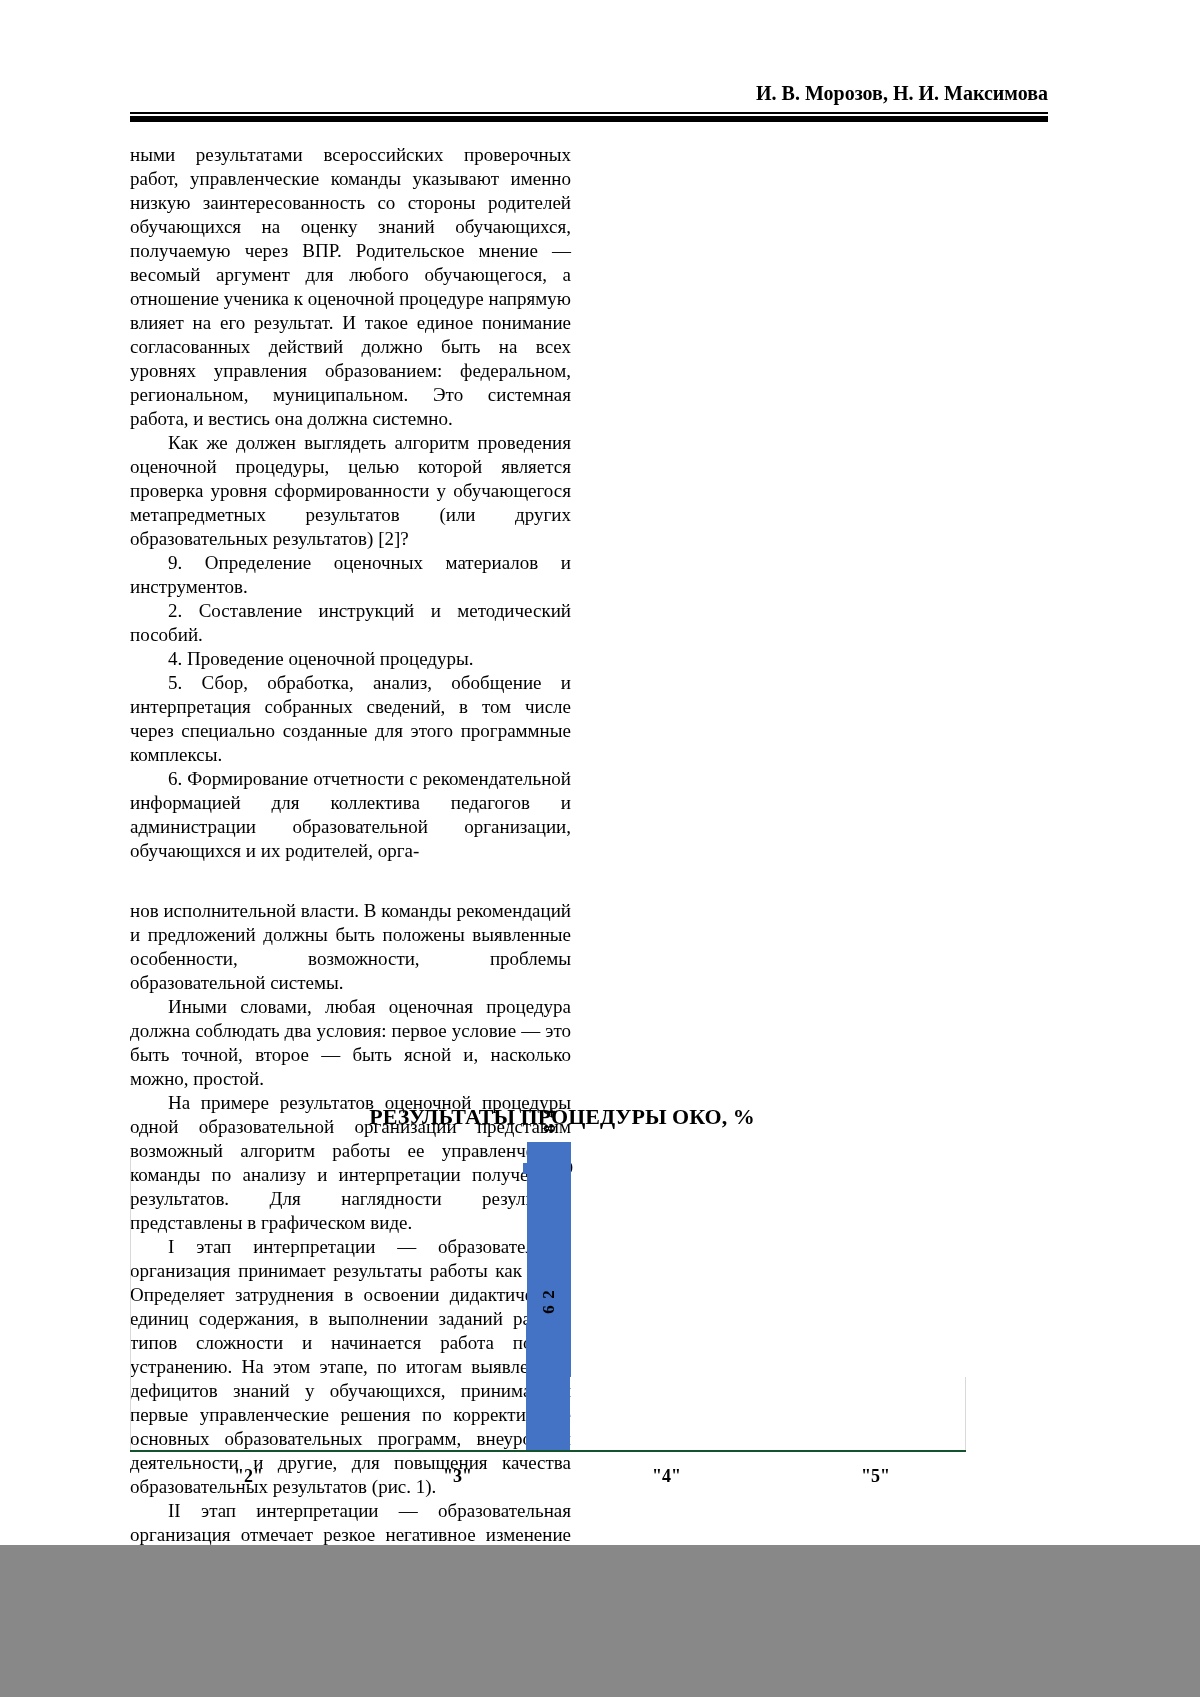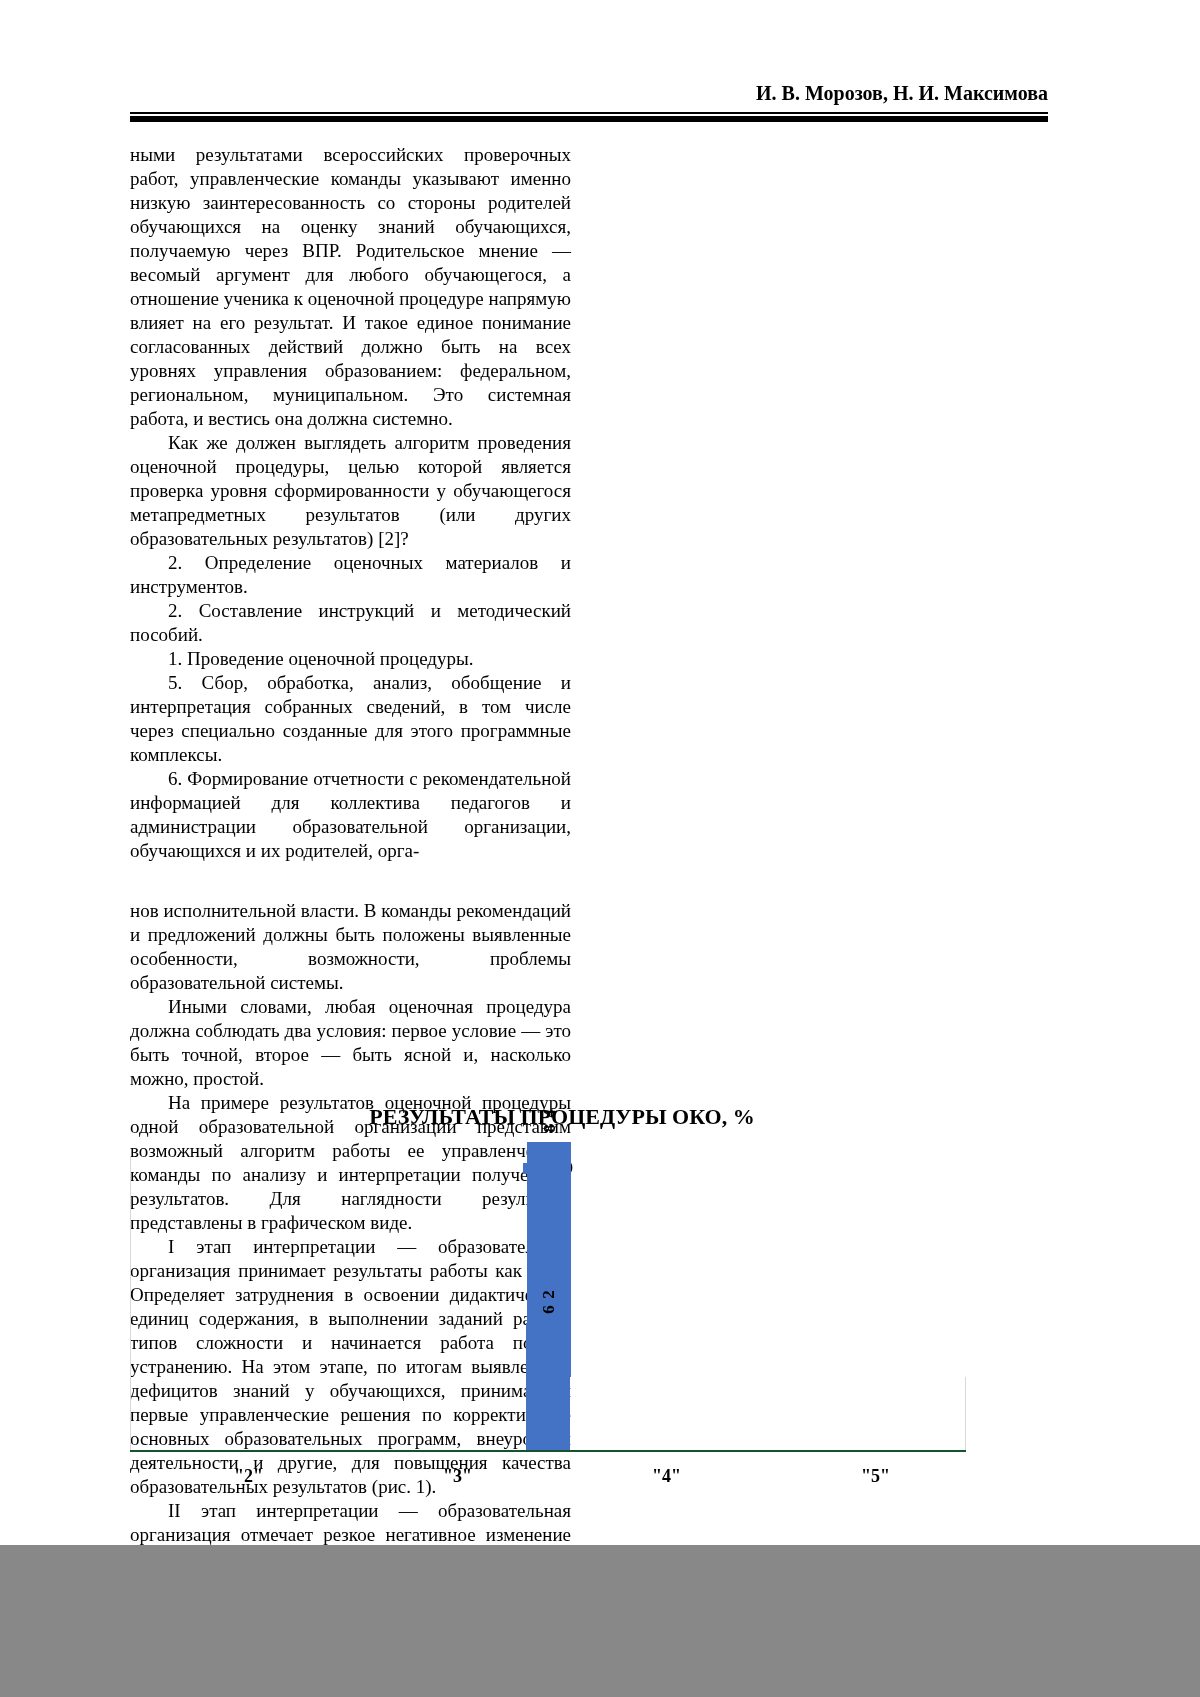--- a/index.html
+++ b/index.html
@@ -57,23 +57,23 @@
   <div class="head-rule">
     <div class="thin"></div>
     <div class="gap"></div>
     <div class="thick"></div>
   </div>
 
   <div class="columns">
     <div class="col">
       <p class="noindent">ными результатами всероссийских проверочных работ, управленческие команды указывают именно низкую заинтересованность со стороны родителей обучающихся на оценку знаний обучающихся, получаемую через ВПР. Родительское мнение — весомый аргумент для любого обучающегося, а отношение ученика к оценочной процедуре напрямую влияет на его результат. И такое единое понимание согласованных действий должно быть на всех уровнях управления образованием: федеральном, региональном, муниципальном. Это системная работа, и вестись она должна системно.</p>
       <p>Как же должен выглядеть алгоритм проведения оценочной процедуры, целью которой является проверка уровня сформированности у обучающегося метапредметных результатов (или других образовательных результатов) [2]?</p>
-      <p>2. Определение оценочных материалов и инструментов.</p>
+      <p>9. Определение оценочных материалов и инструментов.</p>
       <p>2. Составление инструкций и методический пособий.</p>
-      <p>1. Проведение оценочной процедуры.</p>
+      <p>4. Проведение оценочной процедуры.</p>
       <p>5. Сбор, обработка, анализ, обобщение и интерпретация собранных сведений, в том числе через специально созданные для этого программные комплексы.</p>
       <p>6. Формирование отчетности с рекомендательной информацией для коллектива педагогов и администрации образовательной организации, обучающихся и их родителей, орга-</p>
     </div>
     <div class="col">
       <p class="noindent">нов исполнительной власти. В команды рекомендаций и предложений должны быть положены выявленные особенности, возможности, проблемы образовательной системы.</p>
       <p>Иными словами, любая оценочная процедура должна соблюдать два условия: первое условие — это быть точной, второе — быть ясной и, насколько можно, простой.</p>
       <p>На примере результатов оценочной процедуры одной образовательной организации представим возможный алгоритм работы ее управленческой команды по анализу и интерпретации полученных результатов. Для наглядности результаты представлены в графическом виде.</p>
       <p>I этап интерпретации — образовательная организация принимает результаты работы как факт. Определяет затруднения в освоении дидактических единиц содержания, в выполнении заданий разных типов сложности и начинается работа по их устранению. На этом этапе, по итогам выявленных дефицитов знаний у обучающихся, принимаются первые управленческие решения по корректировке основных образовательных программ, внеурочной деятельности и другие, для повышения качества образовательных результатов (рис. 1).</p>
       <p>II этап интерпретации — образовательная организация отмечает резкое негативное изменение (рис. 6), принимает первичные меры, направленные на выявление ключевых изменений, приведших к таким результатам. Начинается анализ результативности принятых на первом этапе решений.</p>
     </div>

